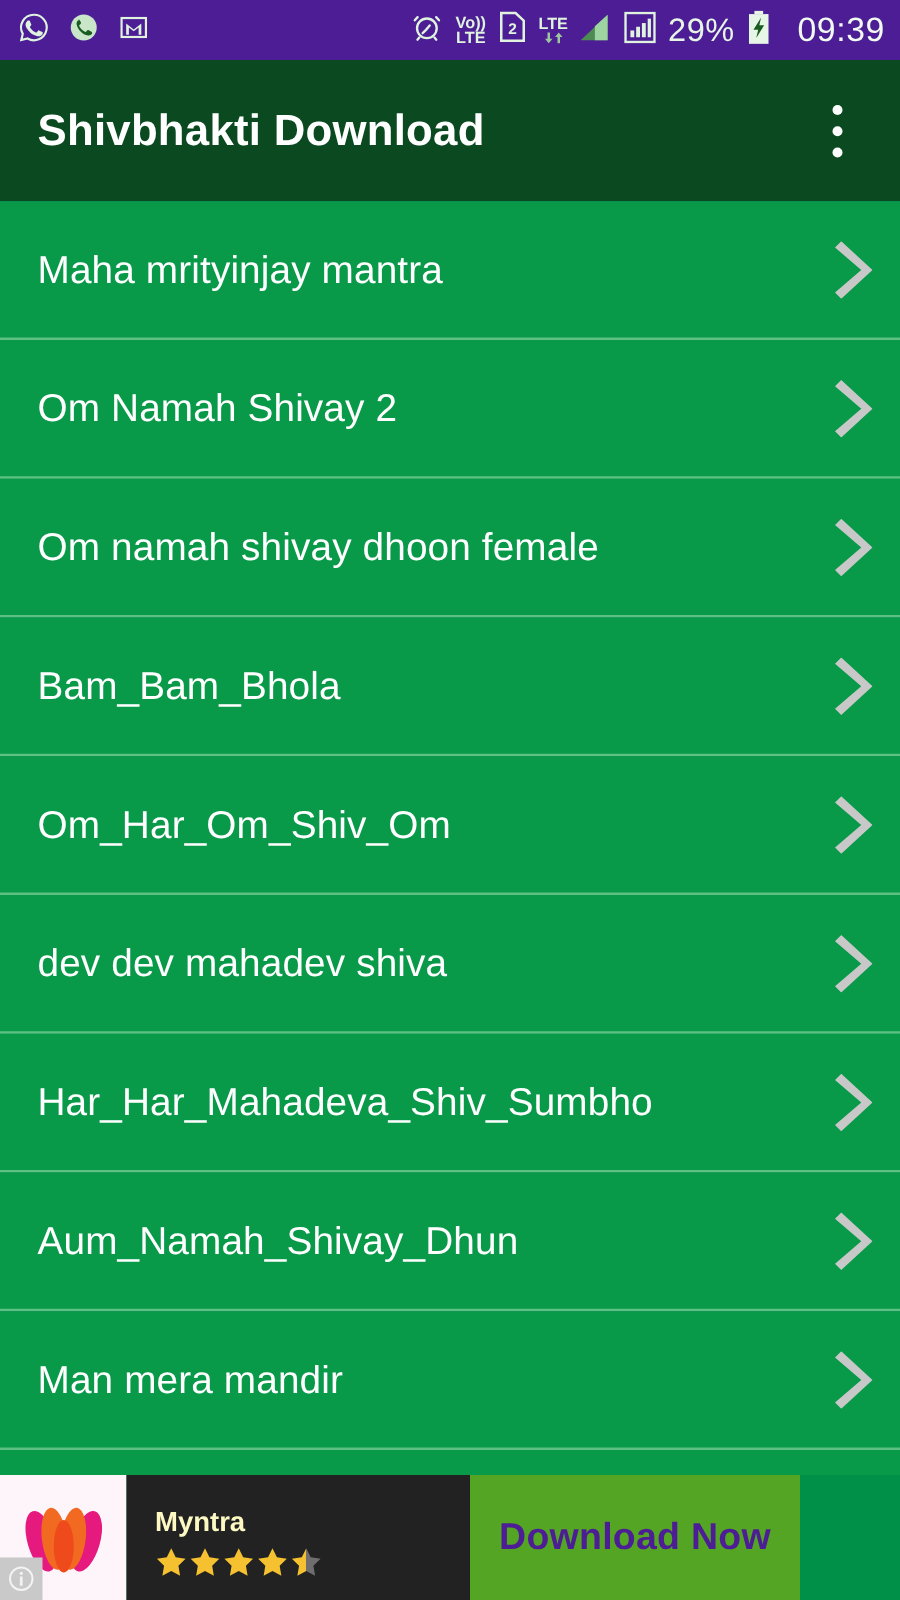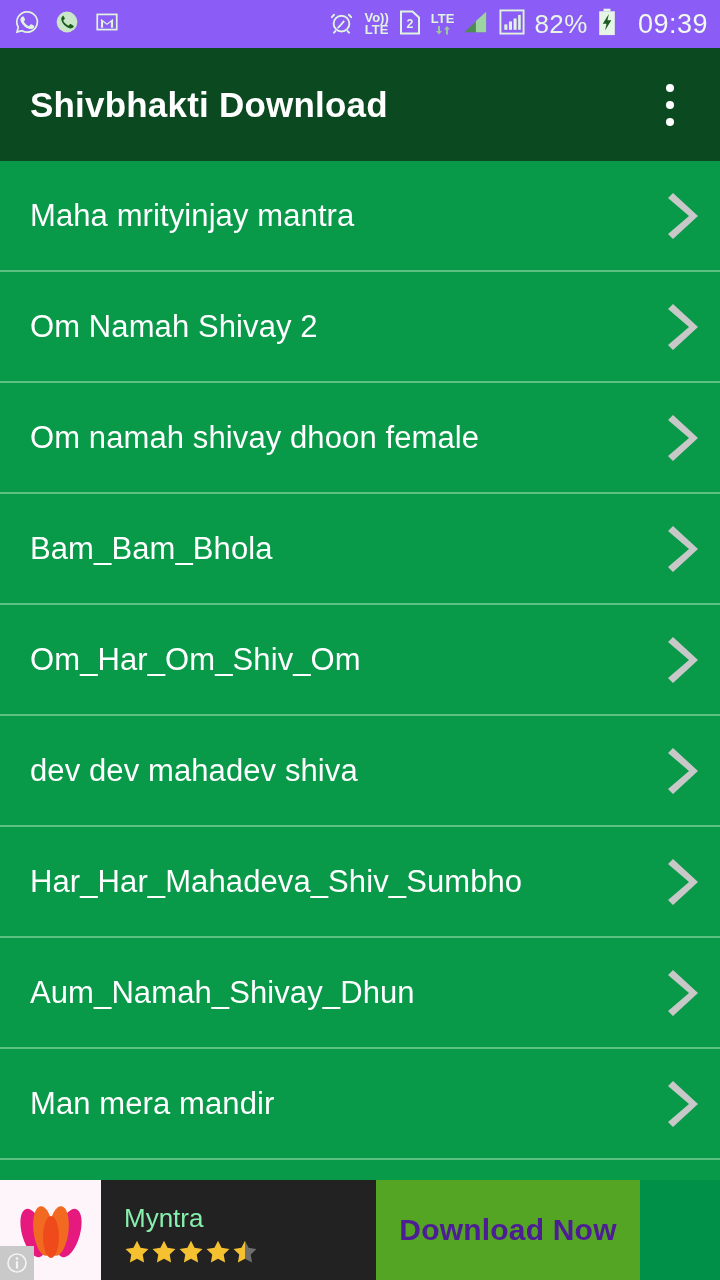--- a/index.html
+++ b/index.html
@@ -6,21 +6,21 @@
   html,body { width:720px; height:1280px; }
   body {
     font-family:"Liberation Sans", sans-serif;
     background:#089949;
     overflow:hidden;
   }
   .phone { position:relative; width:720px; height:1280px; background:#089949; }
 
   
   .statusbar {
-    height:48px; background:#8b5cf6; display:flex; align-items:center;
+    height:48px; background:#4c1d95; display:flex; align-items:center;
     padding:0 12px 0 14px; color:#dff3df;
   }
   .sb-left { display:flex; align-items:center; gap:14px; }
   .sb-right { margin-left:auto; display:flex; align-items:center; gap:9px; }
   .sb-icon { display:block; }
   .sb-text {
     font-size:26px; font-weight:400; color:#e6f5e6; letter-spacing:.5px;
     line-height:1;
   }
   .sb-clock { font-size:27px; color:#f0faf0; letter-spacing:.5px; line-height:1;margin-left:12px; }
@@ -70,21 +70,21 @@
     display:flex; align-items:center; justify-content:center; flex:0 0 101px;
   }
   .info-badge {
     position:absolute; left:0; bottom:0; width:34px; height:34px;
     background:#c9c9c9; display:flex; align-items:center; justify-content:center;
   }
   .ad-body {
     flex:0 0 275px; width:275px; background:#222222; padding:10px 0 0 23px;
     display:flex; flex-direction:column; justify-content:center; gap:4px;
   }
-  .ad-title { color:#86efac; font-size:26px; font-weight:400; line-height:1; }
+  .ad-title { color:#fef9c3; font-size:22px; font-weight:700; line-height:1; }
   .stars { display:flex; gap:1px; margin-top:4px; }
   .ad-cta {
     flex:0 0 264px; width:264px; background:#55a524; display:flex;
     align-items:center; justify-content:center; cursor:pointer;
   }
   .ad-cta span { color:#4c1d95; font-size:30px; font-weight:bold; letter-spacing:.2px; }
   .ad-tail { flex:1; background:#019047; }
 </style>
 </head>
 <body>
@@ -146,21 +146,21 @@
       </span>
       <span class="sb-icon">
         <svg width="26" height="26" viewBox="0 0 22 22">
             <rect x="1.2" y="1.2" width="19.6" height="19.6" fill="none" stroke="#dff3df" stroke-width="1.6"></rect>
             <rect x="4.5" y="13" width="2.6" height="4.6" fill="#dff3df"></rect>
             <rect x="8.4" y="10.5" width="2.6" height="7.1" fill="#dff3df"></rect>
             <rect x="12.3" y="8" width="2.6" height="9.6" fill="#dff3df"></rect>
             <rect x="16.2" y="5" width="2.2" height="12.6" fill="#dff3df"></rect>
           </svg>
       </span>
-      <span class="sb-text">82%</span>
+      <span class="sb-text">29%</span>
       <span class="sb-icon">
         <svg width="20" height="28" viewBox="0 0 16 24">
             <rect x="5" y="0.6" width="6" height="2.2" fill="#e6f5e6"></rect>
             <rect x="1.3" y="2.8" width="13.4" height="20.4" fill="#e6f5e6"></rect>
             <path fill="#1a5b20" d="M9.6 5.2L4.4 13.6h3.2l-1.3 5.6 5.4-8.8H8.4z"></path>
           </svg>
       </span>
       <span class="sb-clock">09:39</span>
     </div>
   </div>

